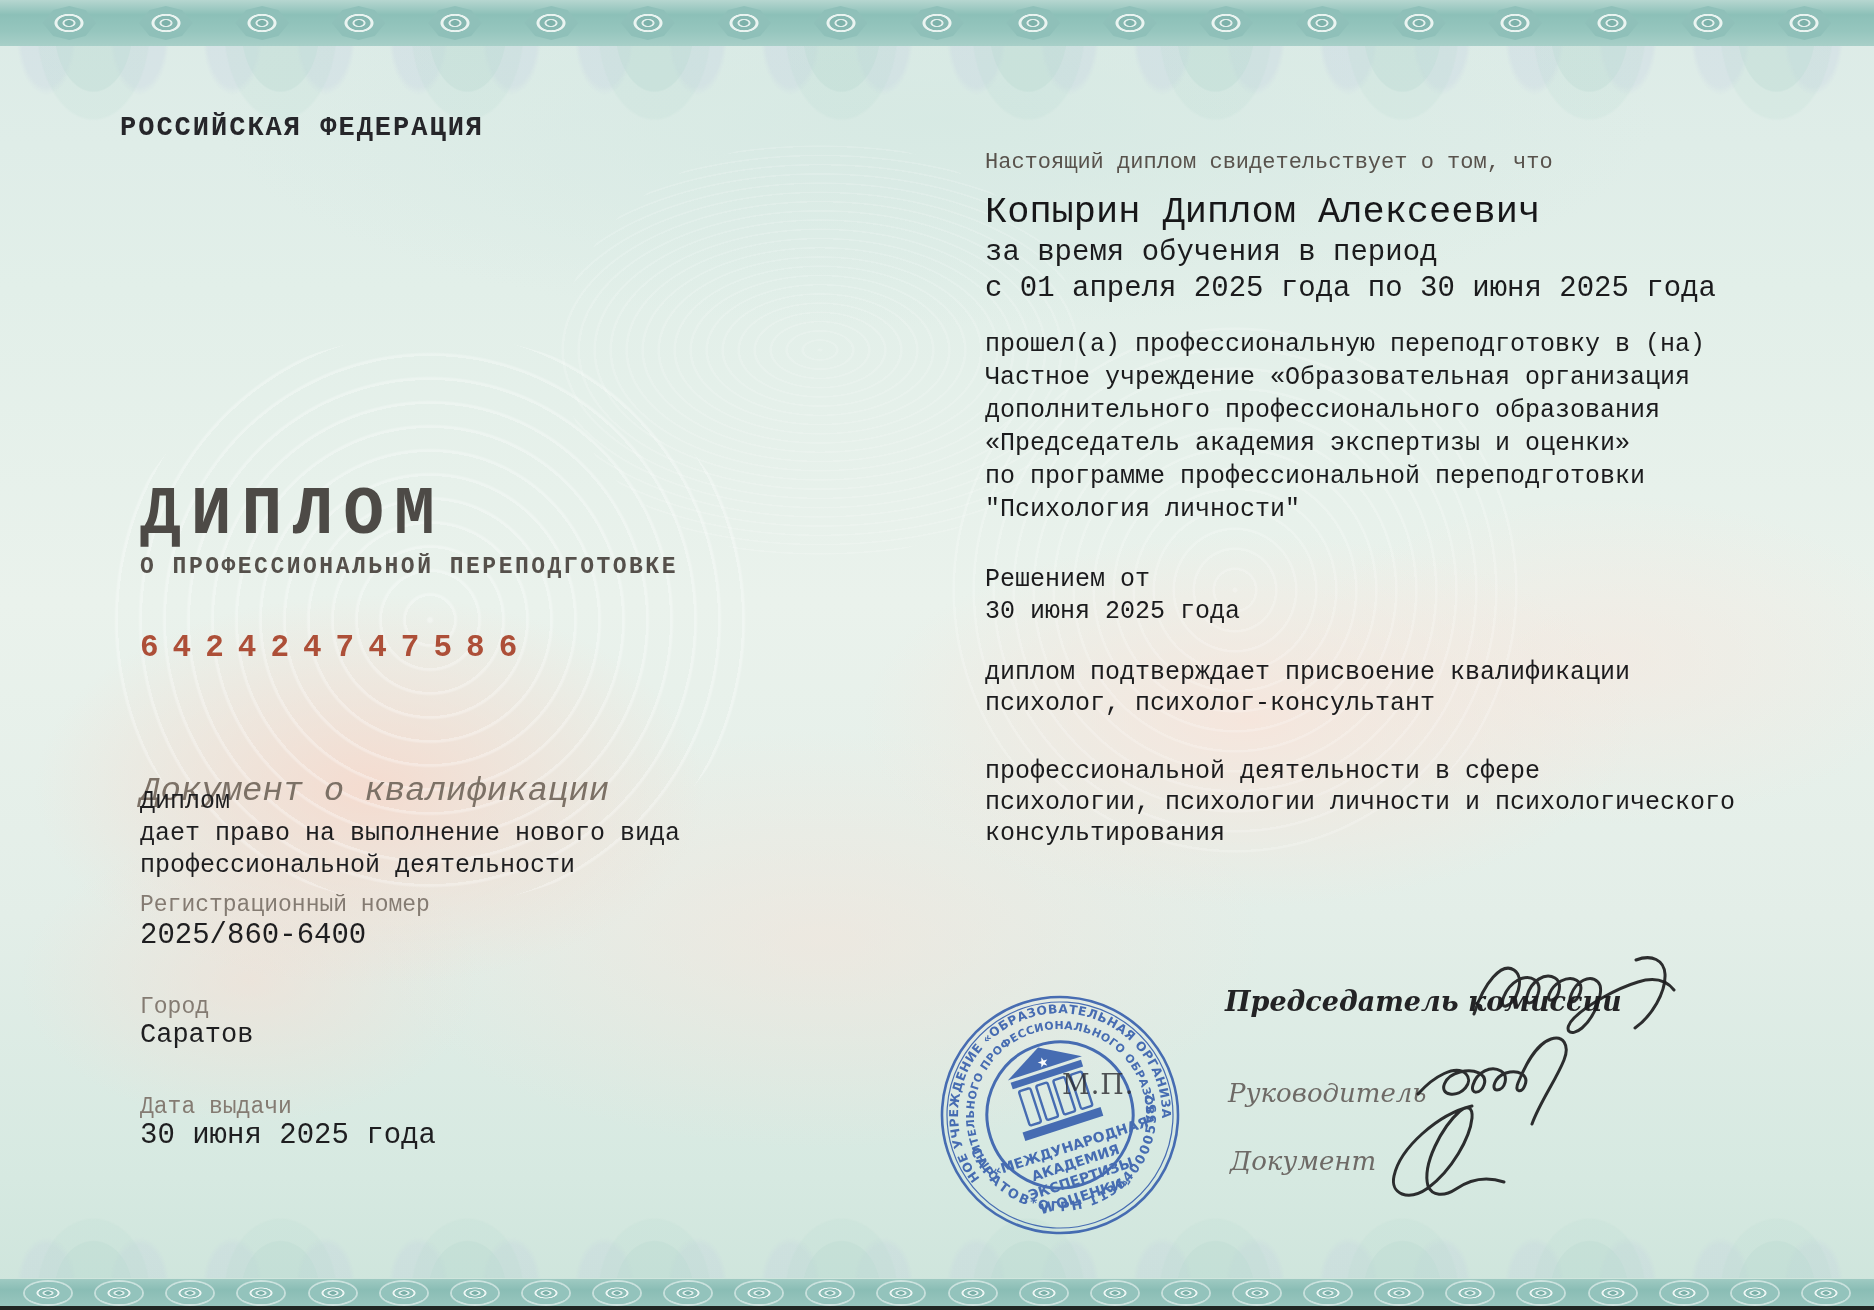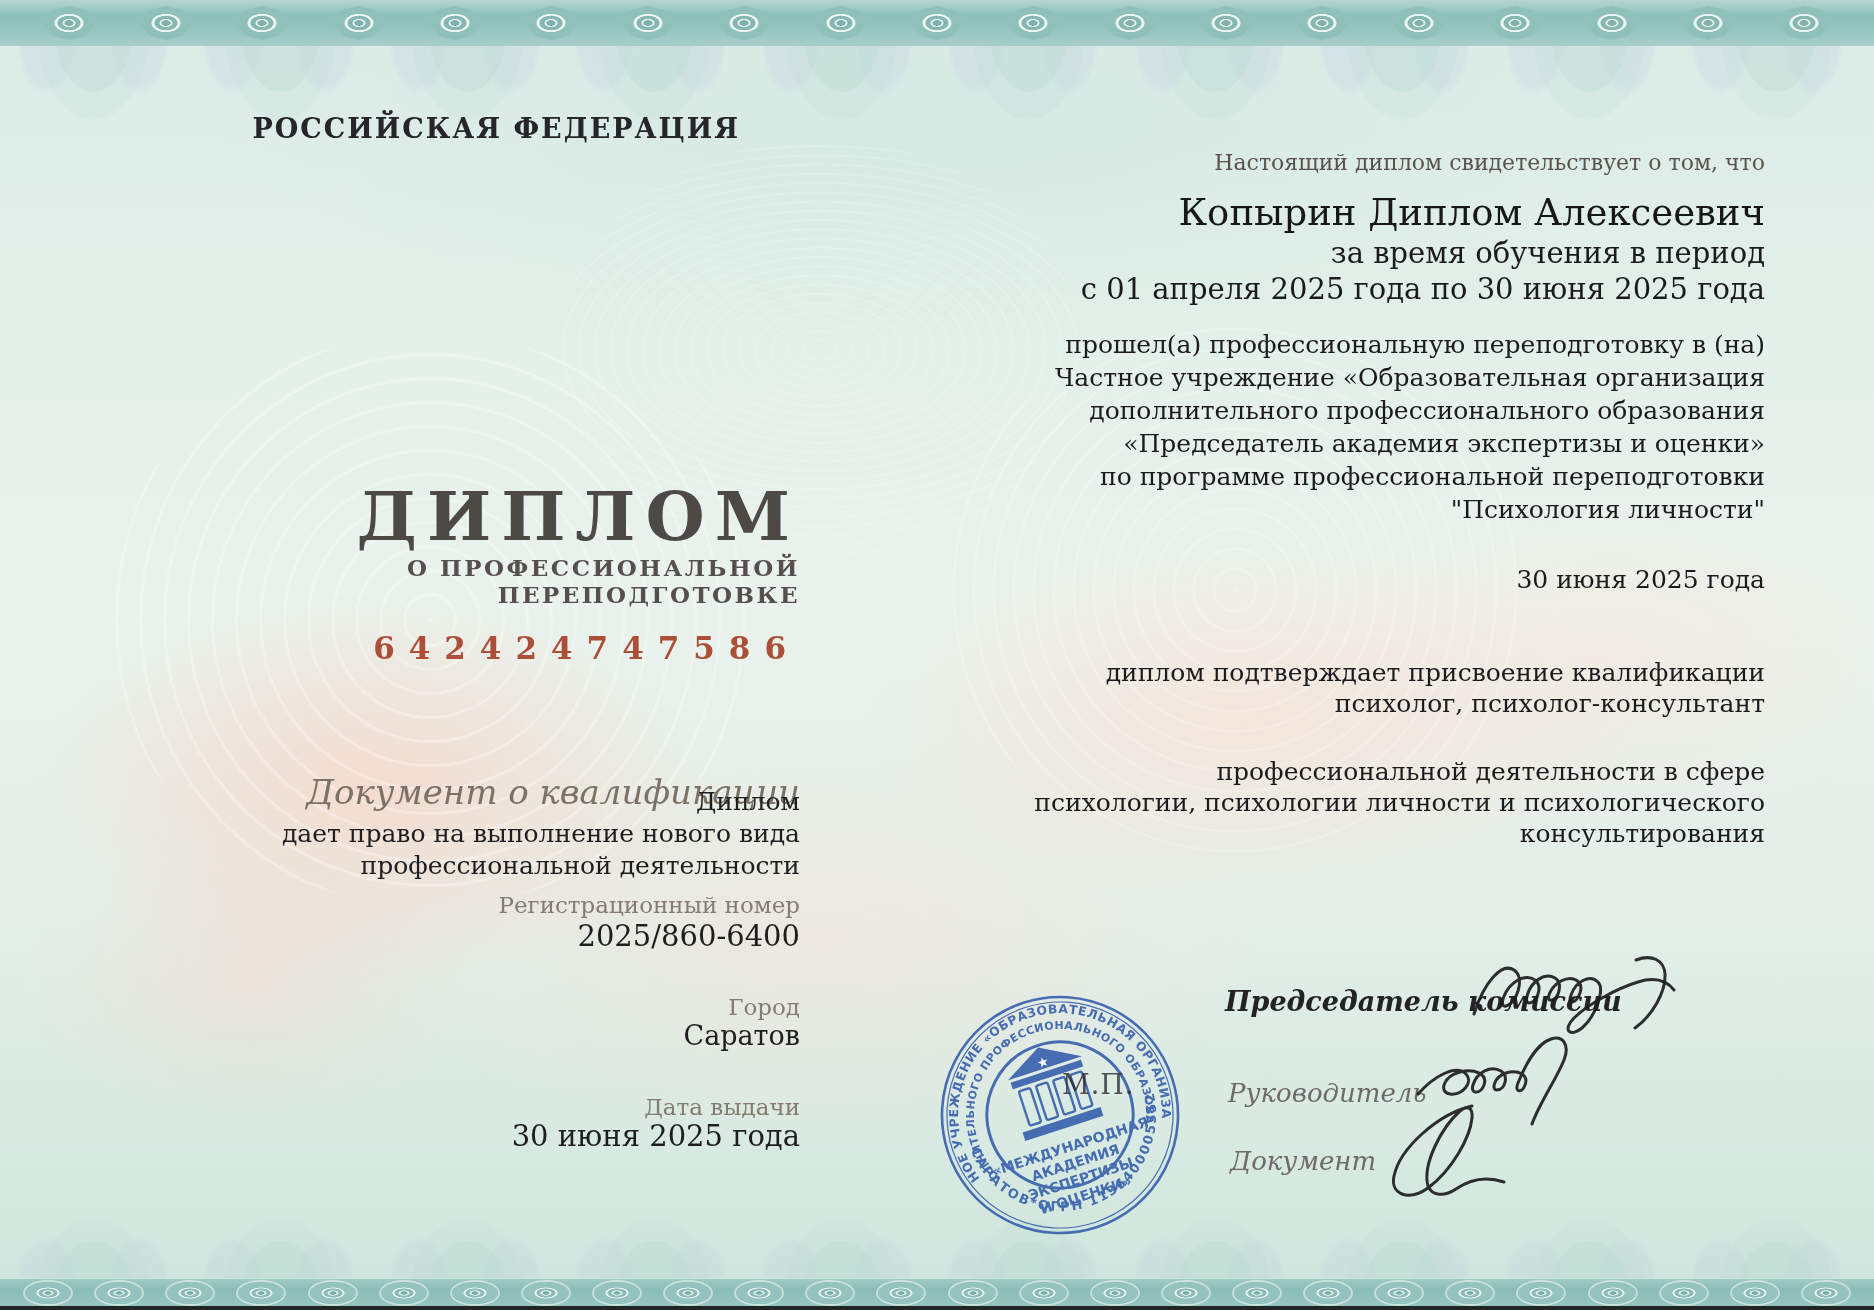--- a/index.html
+++ b/index.html
@@ -39,21 +39,21 @@
   .band.top{top:0;height:46px;background:linear-gradient(180deg,#b6d6d0,#8cc0b8 32%,#96c6be 68%,#a8cfc8);}
   .band.bottom{bottom:4px;height:27px;background:linear-gradient(180deg,#9fcac2,#8abdb5 40%,#98c6be);}
   .edge-bottom{position:absolute;left:0;right:0;bottom:0;height:4px;background:#202623;}
   .orn-d{width:54px;height:34px;flex:0 0 auto;
     clip-path:polygon(50% 0,80% 12%,100% 50%,80% 88%,50% 100%,20% 88%,0 50%,20% 12%);
     background:radial-gradient(ellipse 27px 17px at center,#7db1aa 0 4px,#e2efec 5px 6px,#86b8b1 7px 11px,#eaf4f1 12px 14px,#8fc0b9 15px);}
   .orn-e{width:46px;height:22px;flex:0 0 auto;border-radius:50%;
     background:radial-gradient(ellipse at center,#79aea7 0 3px,#e4f1ef 4px 5px,#8abcb5 6px 9px,#ecf5f3 10px 11px,#93c3bc 12px);
     box-shadow:0 0 0 2px rgba(255,255,255,.5);}
 
-  .c{position:absolute;text-align:right;}
+  .c{position:absolute;text-align:left;font-family:Liberation Mono, monospace;}
   .lc{left:140px;width:660px;}
   .rc{left:985px;width:780px;}
 
   .country{left:120px;width:620px;top:113px;font-size:27px;font-weight:600;letter-spacing:2px;color:#26262a;}
   .title{top:476px;font-size:68px;font-weight:bold;letter-spacing:10px;color:#4d4a46;}
   .subtitle{top:554px;font-size:23px;font-weight:600;letter-spacing:2.5px;color:#55504b;}
   .blank-number{top:630px;font-size:31px;font-weight:bold;letter-spacing:14px;color:#ad4f38;}
   .doc-kind{top:740px;font-size:34px;font-style:italic;color:#7c7166;margin-top:32px;}
   .grant{top:786px;font-size:25px;line-height:32px;color:#1e1e20;}
   .small-label{font-size:23px;color:#847b72;}
@@ -168,20 +168,21 @@
   </div>
   <div class="c rc training">
     <div>прошел(а) профессиональную переподготовку в (на)</div>
     <div>Частное учреждение «Образовательная организация</div>
     <div>дополнительного профессионального образования</div>
     <div>«Председатель академия экспертизы и оценки»</div>
     <div>по программе профессиональной переподготовки</div>
     <div>"Психология личности"</div>
   </div>
   <div class="c rc decision">
+    <div>Решением от</div>
     <div>30 июня 2025 года</div>
   </div>
   <div class="c rc qualification">
     <div>диплом подтверждает присвоение квалификации</div>
     <div>психолог, психолог-консультант</div>
   </div>
   <div class="c rc rights">
     <div>профессиональной деятельности в сфере</div>
     <div>психологии, психологии личности и психологического</div>
     <div>консультирования</div>

